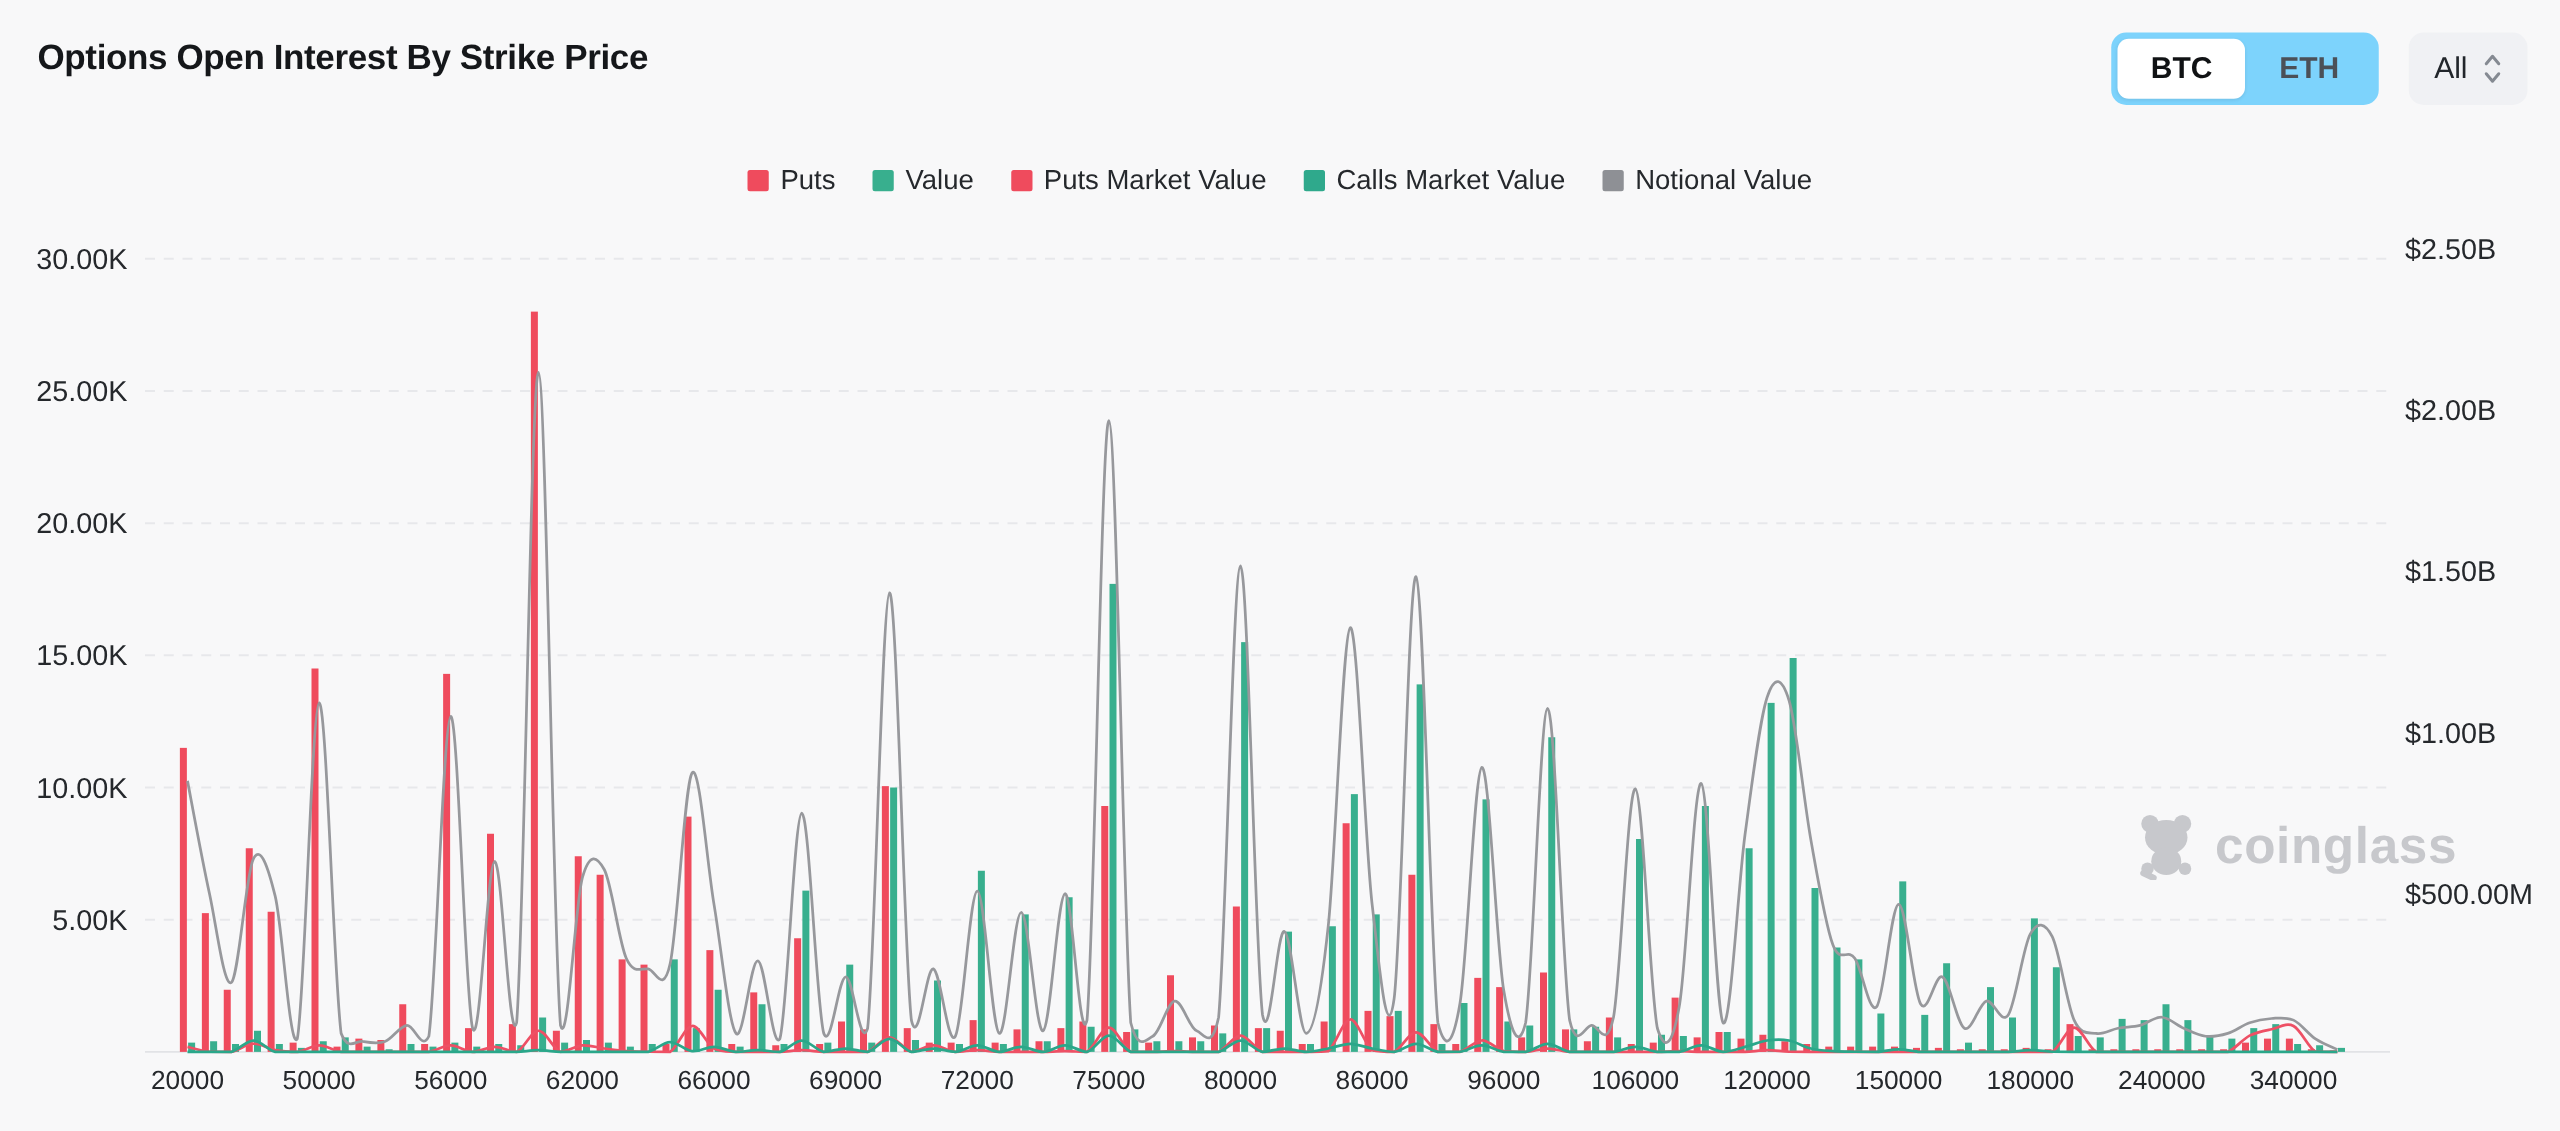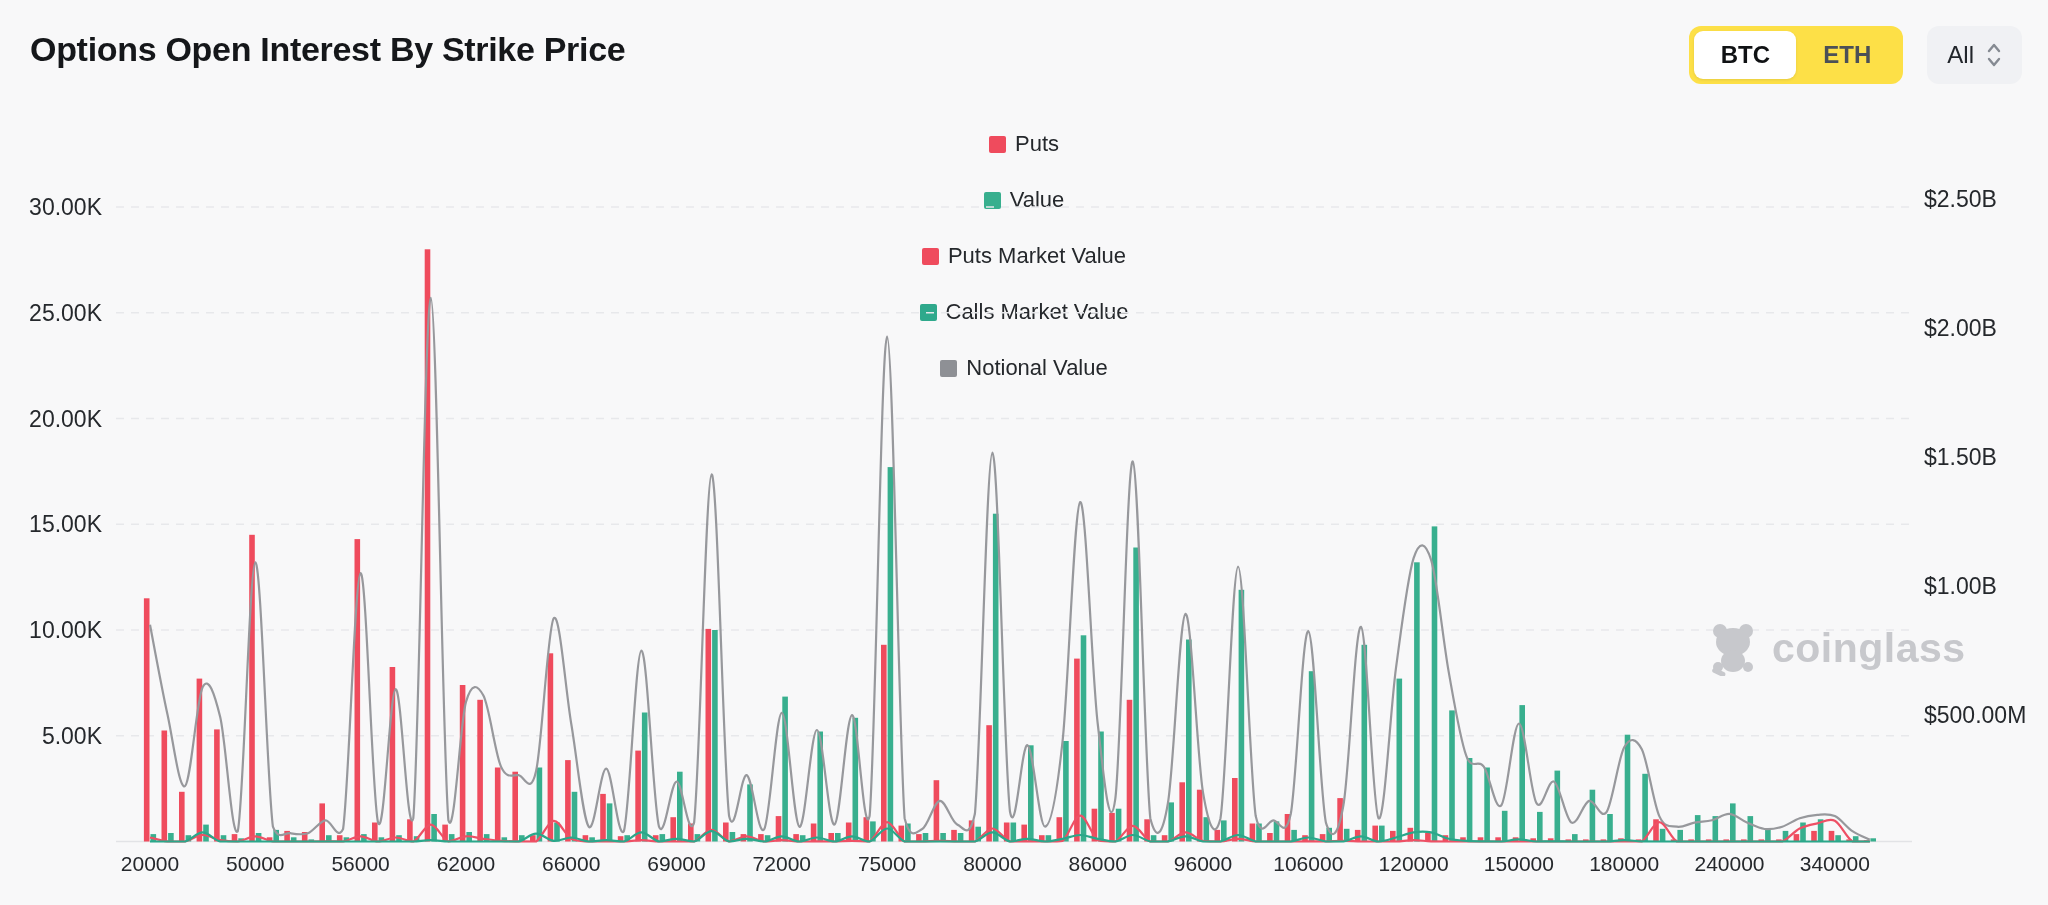--- a/index.html
+++ b/index.html
@@ -4,44 +4,44 @@
 <style>
   html,body{margin:0;padding:0;}
   body{
     width:2048px;height:905px;position:relative;overflow:hidden;
     background:#f8f8f9;
     font-family:"Liberation Sans", sans-serif;
   }
   #app{position:absolute;inset:0;}
   .page-title{
     position:absolute;left:30px;top:30px;margin:0;
-    font-size:34px;font-weight:700;color:#15171a;letter-spacing:-0.3px;
+    font-size:28px;font-weight:700;color:#15171a;letter-spacing:-0.3px;
   }
   .controls{position:absolute;right:26px;top:26px;display:flex;gap:24px;align-items:center;}
-  .segment{display:flex;background:#fde047;border-radius:12px;padding:5px;}
+  .segment{display:flex;background:#7dd3fc;border-radius:12px;padding:5px;}
   .seg{
     width:102px;height:48px;border:none;background:transparent;cursor:pointer;
     font-family:inherit;font-size:24px;color:#4b5057;border-radius:9px;font-weight:700;
   }
   .seg.active{background:#ffffff;color:#101214;font-weight:600;box-shadow:0 1px 3px rgba(20,20,30,0.10);}
   .select{
     height:58px;display:flex;align-items:center;gap:12px;padding:0 20px;cursor:pointer;
     background:#f0f1f4;border:none;border-radius:12px;
     font-family:inherit;font-size:24px;color:#22262b;
   }
   .select .chev{width:16px;height:26px;}
   #legend{
     position:absolute;top:131px;left:0;width:100%;
-    display:flex;justify-content:center;align-items:center;gap:30px;flex-direction:column;
+    display:flex;justify-content:center;align-items:center;gap:30px;
   }
   .leg{display:flex;align-items:center;gap:9px;font-size:22px;color:#25282c;cursor:pointer;}
   .sw{width:17px;height:17px;border-radius:2px;display:inline-block;}
   #chart-svg{position:absolute;left:0;top:0;}
   .watermark{
-    position:absolute;left:1706px;top:620px;display:flex;align-items:center;gap:12px;
+    position:absolute;left:1706px;top:648px;display:flex;align-items:center;gap:12px;
     color:#c7c8cc;font-size:41px;font-weight:700;letter-spacing:0.5px;pointer-events:none;
   }
 </style>
 </head>
 <body>
 
 <div id="app">
 
   <h1 class="page-title">Options Open Interest By Strike Price</h1>
 

